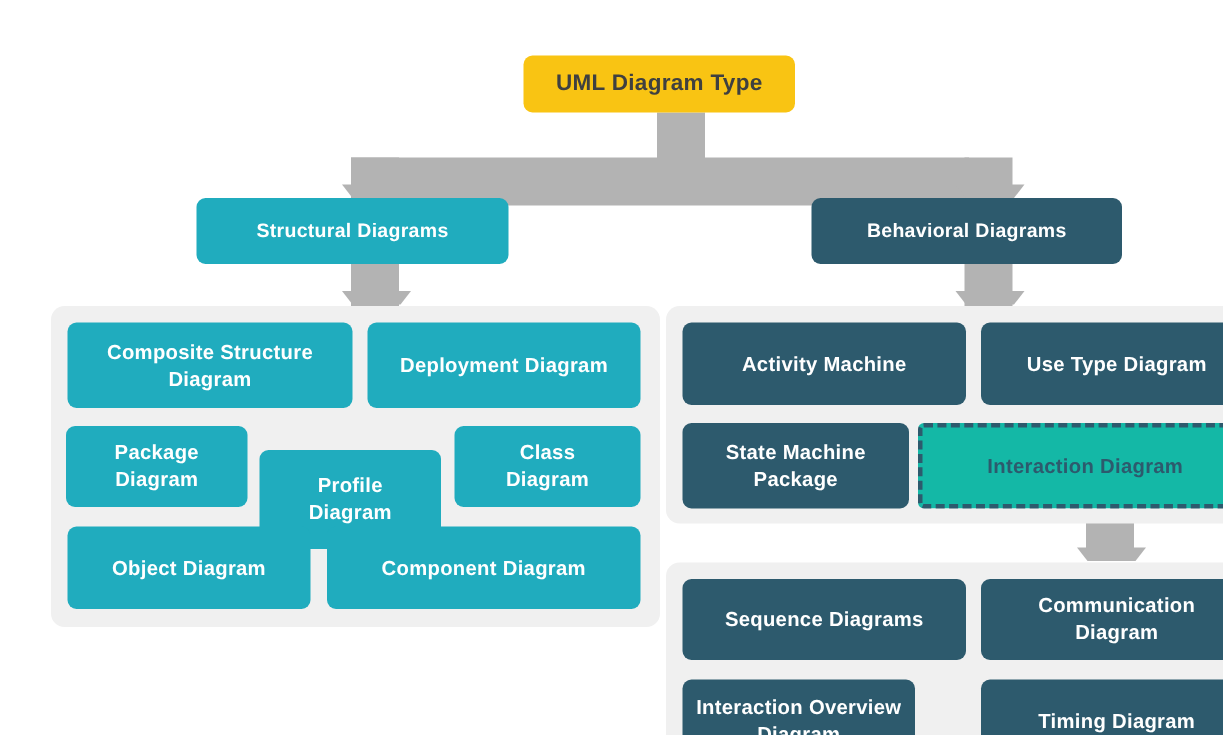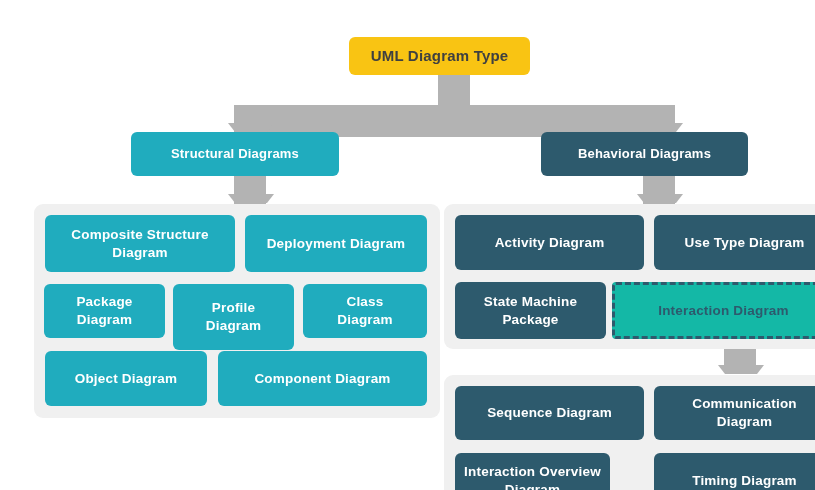--- a/index.html
+++ b/index.html
@@ -82,38 +82,38 @@
 
   <div class="node teal header" style="left:99px;top:100px;width:208px;height:44px">Structural Diagrams</div>
   <div class="node dark header" style="left:509px;top:100px;width:207px;height:44px">Behavioral Diagrams</div>
 
   <div class="group" style="left:2px;top:172px;width:406px;height:214px">
     <div class="node teal" style="left:11px;top:11px;width:190px;height:57px">Composite Structure
 Diagram</div>
     <div class="node teal" style="left:211px;top:11px;width:182px;height:57px">Deployment Diagram</div>
     <div class="node teal" style="left:10px;top:80px;width:121px;height:54px">Package
 Diagram</div>
-    <div class="node teal" style="left:139px;top:80px;width:121px;height:66px">Profile
+    <div class="node teal" style="left:139px;top:96px;width:121px;height:66px">Profile
 Diagram</div>
     <div class="node teal" style="left:269px;top:80px;width:124px;height:54px">Class
 Diagram</div>
     <div class="node teal" style="left:11px;top:147px;width:162px;height:55px">Object Diagram</div>
     <div class="node teal" style="left:184px;top:147px;width:209px;height:55px">Component Diagram</div>
   </div>
 
   <div class="group" style="left:412px;top:172px;width:399px;height:145px">
-    <div class="node dark" style="left:11px;top:11px;width:189px;height:55px">Activity Diagram</div>
+    <div class="node dark" style="left:11px;top:11px;width:189px;height:55px">Activity Machine</div>
     <div class="node dark" style="left:210px;top:11px;width:181px;height:55px">Use Type Diagram</div>
     <div class="node dark" style="left:11px;top:78px;width:151px;height:57px">State Machine
 Package</div>
     <div class="node dashed" style="left:168px;top:78px;width:223px;height:57px">Interaction Diagram</div>
   </div>
 
   <div class="group" style="left:412px;top:343px;width:399px;height:145px">
-    <div class="node dark" style="left:11px;top:11px;width:189px;height:54px">Sequence Diagram</div>
+    <div class="node dark" style="left:11px;top:11px;width:189px;height:54px">Sequence Diagrams</div>
     <div class="node dark" style="left:210px;top:11px;width:181px;height:54px">Communication
 Diagram</div>
     <div class="node dark" style="left:11px;top:78px;width:155px;height:56px">Interaction Overview
 Diagram</div>
     <div class="node dark" style="left:210px;top:78px;width:181px;height:56px">Timing Diagram</div>
   </div>
 
 </div>
 
 </body></html>

